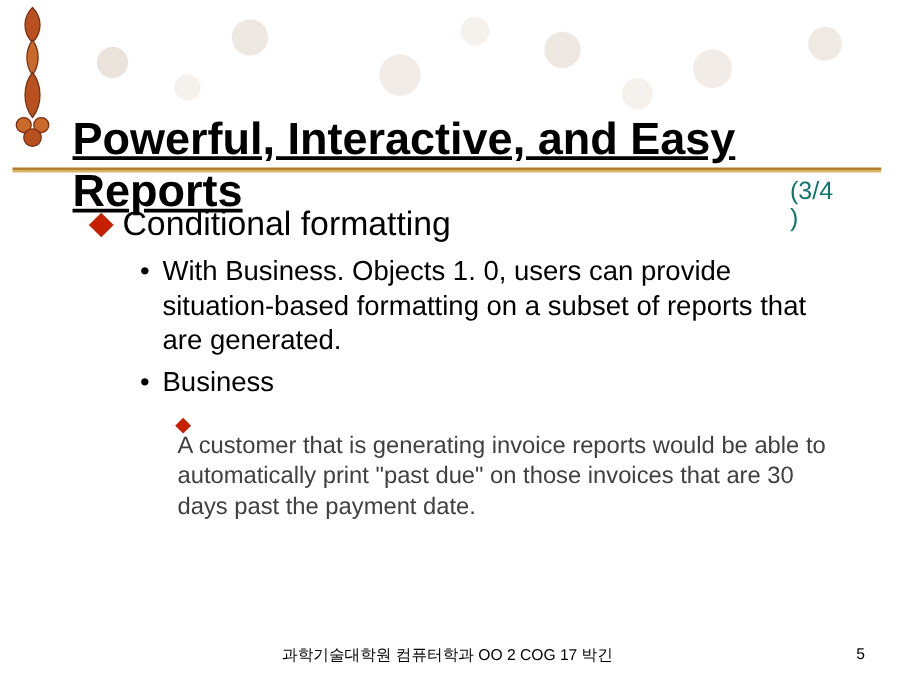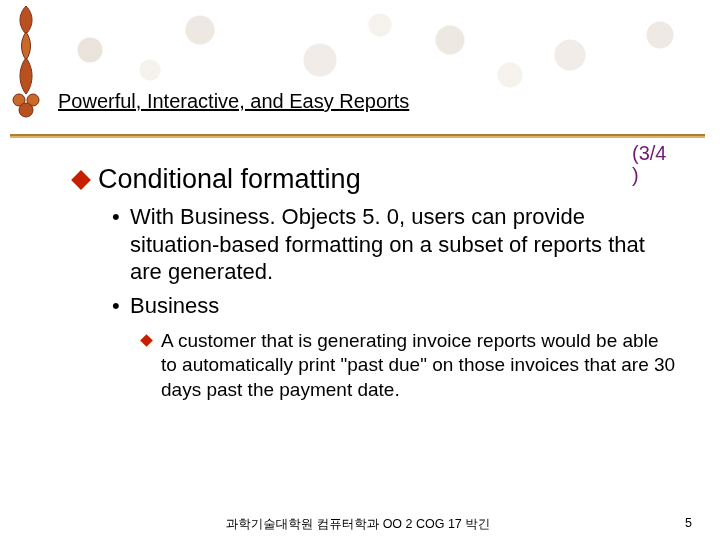--- a/index.html
+++ b/index.html
@@ -37,40 +37,40 @@
   .slide {
     position: absolute;
     top: 0; left: 0; width: 720px; height: 540px;
     padding: 0;
   }
   .title {
     position: absolute;
     left: 58px;
     top: 90px;
     width: 640px;
-    font-size: 20px;
-    font-weight: 400;
+    font-size: 36px;
+    font-weight: 700;
     text-decoration: underline;
     color: #000;
   }
   .title-rule {
     position: absolute;
     left: 10px;
     top: 134px;
     width: 695px;
     height: 4px;
     background: linear-gradient(to bottom, #b08030 0 2px, #d9b56a 2px 4px);
   }
   .page-indicator {
     position: absolute;
     right: 48px;
     top: 142px;
     width: 40px;
     font-size: 20px;
-    color: #701a75;
+    color: #0f766e;
     line-height: 1.1;
     text-align: left;
   }
   .content {
     position: absolute;
     left: 78px;
     top: 164px;
     width: 600px;
   }
   .h1line {
@@ -102,22 +102,23 @@
     margin-bottom: 6px;
   }
   .b1 .dot { width: 18px; flex: 0 0 18px; }
   .bullets2 {
     margin-left: 64px;
     margin-top: 10px;
   }
   .b2 {
     display: flex;
     font-size: 19px;
-    color: #000000;
+    color: #404040;
     line-height: 1.28;
+    flex-direction: column;
   }
   .mini-diamond {
     width: 9px; height: 9px;
     background: #c62000;
     transform: rotate(45deg);
     margin-right: 10px;
     margin-top: 7px;
     flex: 0 0 9px;
   }
   .footer {
@@ -161,21 +162,21 @@
   <div class="content">
 
     <div class="h1line">
       <div class="diamond"></div>
       <div class="h1text">Conditional formatting</div>
     </div>
 
     <div class="bullets1">
       <div class="b1">
         <div class="dot">•</div>
-        <div>With Business. Objects 5. 0, users can provide situation-based formatting on a subset of reports that are generated.</div>
+        <div>With Business. Objects 1. 0, users can provide situation-based formatting on a subset of reports that are generated.</div>
       </div>
       <div class="b1">
         <div class="dot">•</div>
         <div>Business</div>
       </div>
     </div>
 
     <div class="bullets2">
       <div class="b2">
         <div class="mini-diamond"></div>

